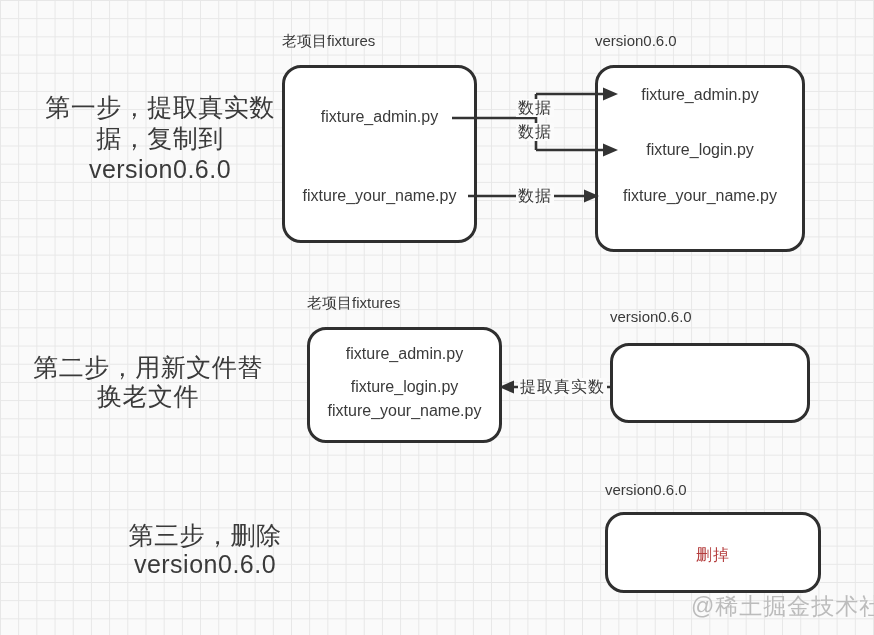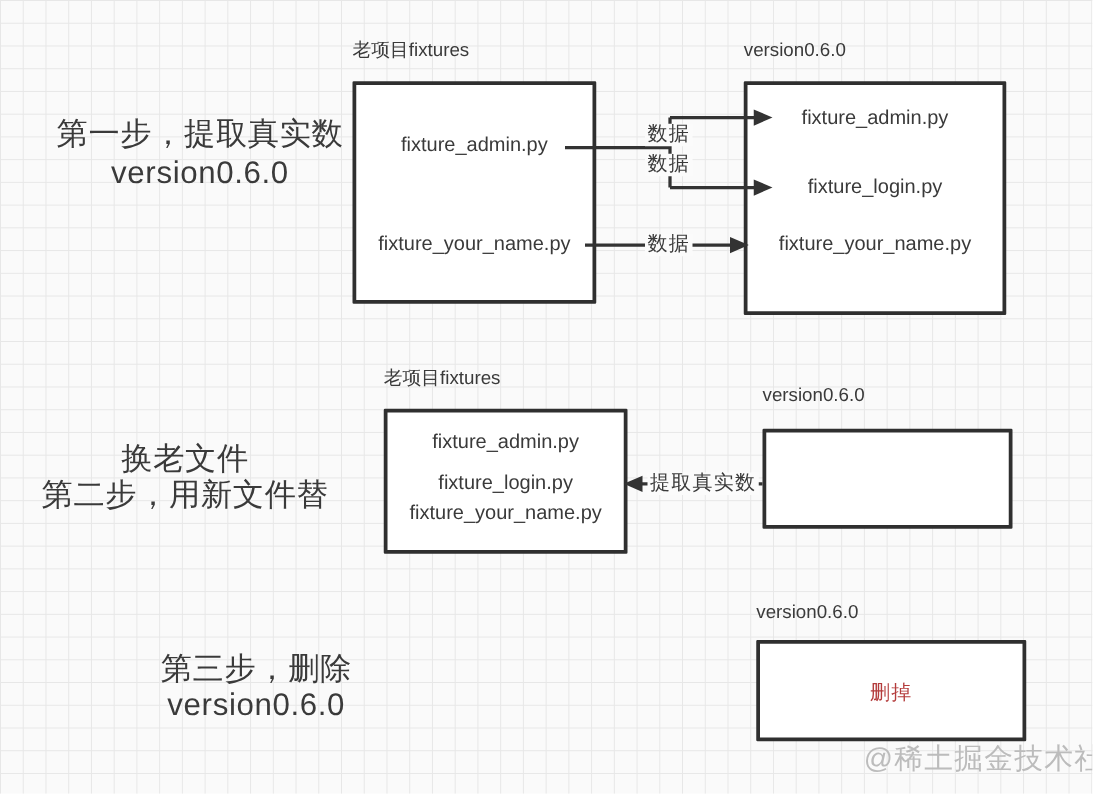--- a/index.html
+++ b/index.html
@@ -9,53 +9,54 @@
     background-image:
       linear-gradient(to right,#e7e7e7 1px,transparent 1px),
       linear-gradient(to bottom,#e7e7e7 1px,transparent 1px);
     background-size:18.2px 18.2px;
     font-family:"Liberation Sans","DejaVu Sans",sans-serif;
     color:#3a3a3a;
   }
   .step-label{position:absolute;text-align:center;font-size:25px;line-height:31px;letter-spacing:.5px;color:#3a3a3a;}
   .step-label .ln{display:block;}
   .node-title{position:absolute;text-align:left;font-size:15px;line-height:18px;color:#3a3a3a;}
-  .box{position:absolute;box-sizing:border-box;background:#fff;border:3px solid #2f2f2f;border-radius:1px;}
+  .box{position:absolute;box-sizing:border-box;background:#fff;border:3px solid #2f2f2f;border-radius:19px;}
   .file{position:absolute;left:0;right:0;text-align:center;font-size:16px;line-height:18px;color:#3a3a3a;white-space:nowrap;}
   .connectors{position:absolute;left:0;top:0;width:874px;height:635px;}
   .edge-label{position:absolute;background:#fbfbfb;font-size:16px;line-height:18px;letter-spacing:1px;padding:0 2px;color:#3a3a3a;white-space:nowrap;}
   .delete-text{position:absolute;left:0;right:0;text-align:center;font-size:16px;line-height:18px;color:#b43c3c;letter-spacing:1px;}
   .watermark{position:absolute;font-size:23px;line-height:20px;letter-spacing:1px;color:#bcbcbc;white-space:nowrap;}
 </style>
 </head>
 <body>
 
 <div class="canvas">
 
   <div class="step-label" style="left:28px;top:92px;width:264px">
     <span class="ln">第一步，提取真实数</span>
+    <span class="ln">据，复制到</span>
     <span class="ln">version0.6.0</span>
   </div>
 
   <div class="node-title" style="left:282px;top:32px;width:195px">老项目fixtures</div>
   <div class="box" style="left:282px;top:65px;width:195px;height:178px">
     <div class="file" style="top:40px">fixture_admin.py</div>
     <div class="file" style="top:119px">fixture_your_name.py</div>
   </div>
 
   <div class="node-title" style="left:595px;top:32px;width:210px">version0.6.0</div>
   <div class="box" style="left:595px;top:65px;width:210px;height:187px">
     <div class="file" style="top:18px">fixture_admin.py</div>
     <div class="file" style="top:73px">fixture_login.py</div>
     <div class="file" style="top:119px">fixture_your_name.py</div>
   </div>
 
   <div class="step-label" style="left:20px;top:353px;width:256px;line-height:29px">
+    <span class="ln">第二步，用新文件替</span>
     <span class="ln">换老文件</span>
-    <span class="ln">第二步，用新文件替</span>
   </div>
 
   <div class="node-title" style="left:307px;top:294px;width:195px">老项目fixtures</div>
   <div class="box" style="left:307px;top:327px;width:195px;height:116px">
     <div class="file" style="top:15px">fixture_admin.py</div>
     <div class="file" style="top:48px">fixture_login.py</div>
     <div class="file" style="top:72px">fixture_your_name.py</div>
   </div>
 
   <div class="node-title" style="left:610px;top:308px;width:200px">version0.6.0</div>

